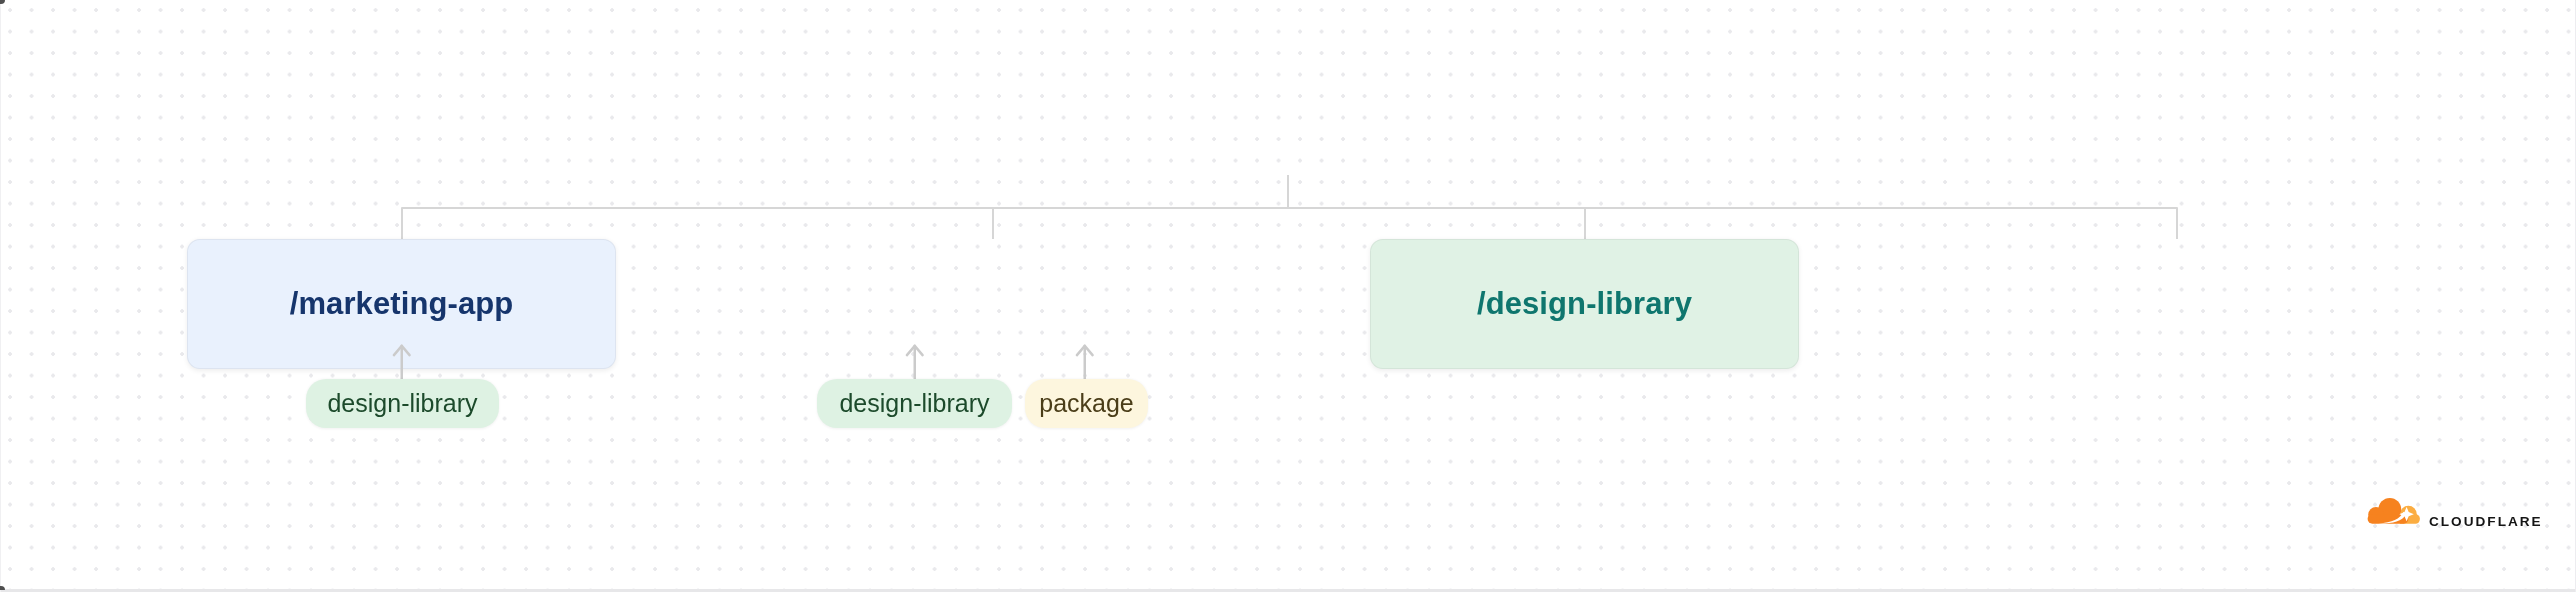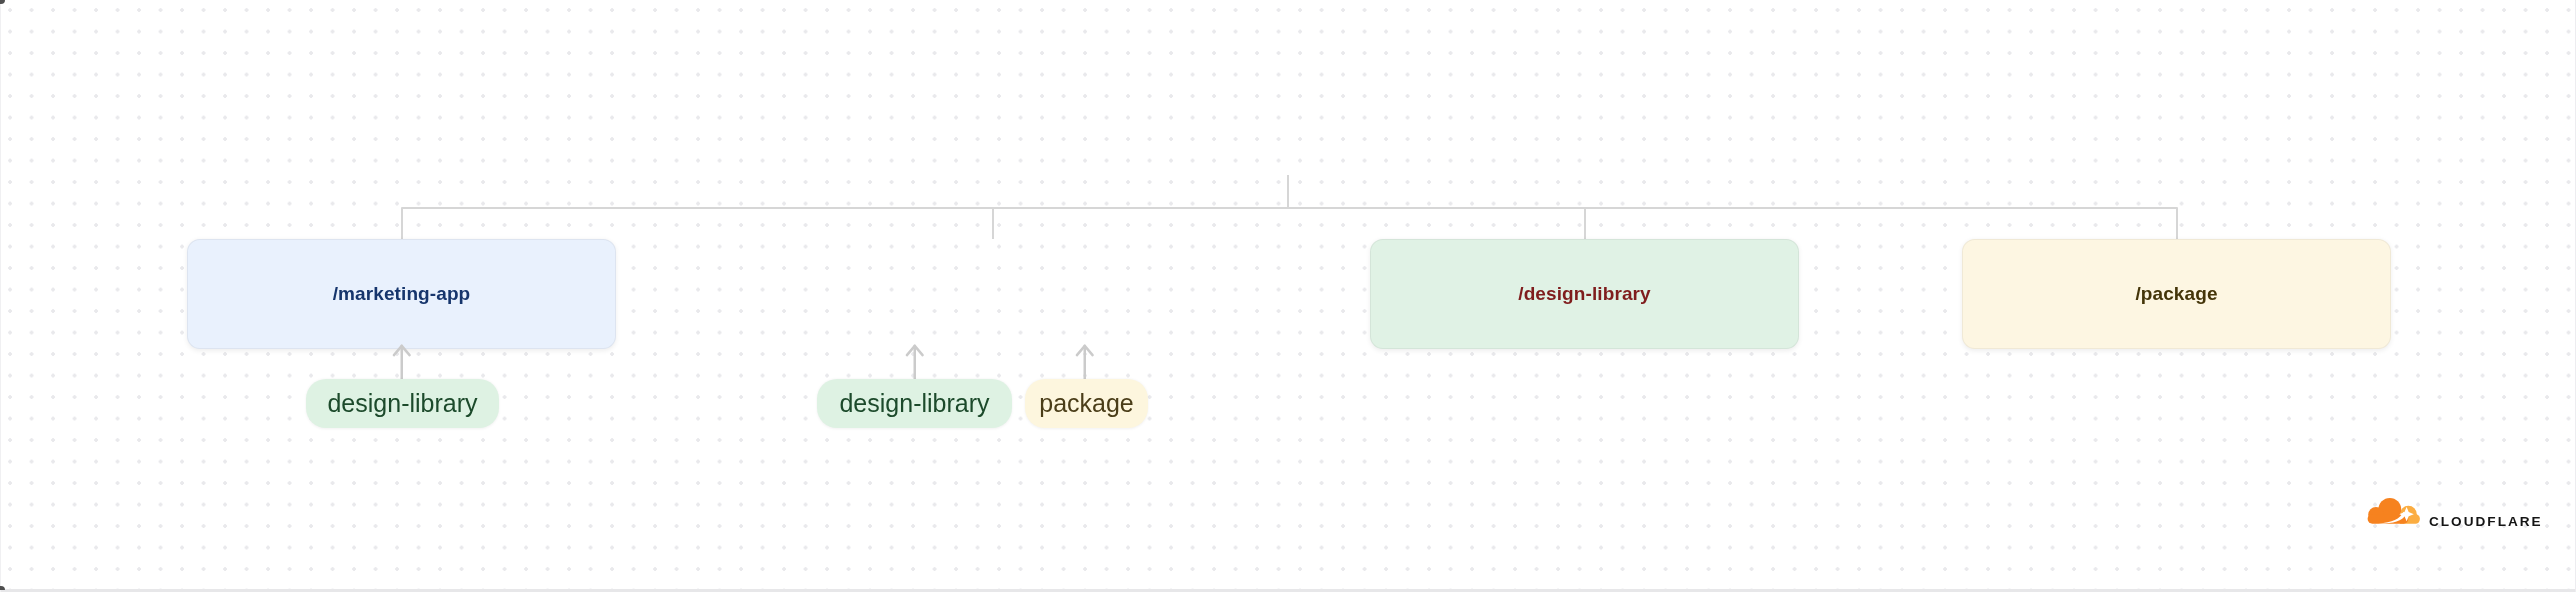--- a/index.html
+++ b/index.html
@@ -25,31 +25,31 @@
 
   
   .cline{position:absolute;background:#d6d6d6;}
   .stem{left:1287px;top:175px;width:2.1px;height:33px;}
   .hline{left:401px;top:207px;width:1777px;height:2.1px;border-radius:1.4px;}
   .drop{top:208px;width:2.1px;height:31px;}
   .drop.d0{left:401px;} .drop.d1{left:992px;} .drop.d2{left:1584px;} .drop.d3{left:2176px;}
 
   
   .node{
-    position:absolute;height:110px;width:429px;border-radius:13px;
+    position:absolute;height:130px;width:429px;border-radius:13px;
     display:flex;align-items:center;justify-content:center;
-    font-weight:bold;font-size:19px;letter-spacing:0.1px;
+    font-weight:bold;font-size:31px;letter-spacing:0.1px;
     border:0.7px solid rgba(0,0,0,0.05);
     box-shadow:0 1.4px 5.7px rgba(0,0,0,0.07);
     box-sizing:border-box;
   }
   .node-root{left:1074px;top:67px;width:429px;height:108px;background:#f0f0f0;color:#383838;border-color:#e2e2e2;font-size:26.5px;}
   .node-marketing{left:187px;top:239px;background:#e9f1fd;color:#16356c;}
   .node-ecommerce{left:778px;top:239px;background:#f8edf8;color:#470c28;}
-  .node-designlib{left:1370px;top:239px;background:#e0f2e5;color:#7f1d1d;}
+  .node-designlib{left:1370px;top:239px;background:#e0f2e5;color:#0f766e;}
   .node-package{left:1962px;top:239px;background:#fdf6e2;color:#443509;}
 
   
   .tag{
     position:absolute;top:379px;height:49px;border-radius:20px;
     display:flex;align-items:center;justify-content:center;
     font-size:25px;font-weight:normal;
     box-shadow:0 0.7px 2.9px rgba(0,0,0,0.06);
     box-sizing:border-box;
   }
@@ -82,23 +82,20 @@
   <div class="cline drop d1"></div>
   <div class="cline drop d2"></div>
   <div class="cline drop d3"></div>
 
 
   <div class="node node-marketing">
     <span>/marketing-app</span>
   </div>
   <div class="node node-designlib">
     <span>/design-library</span>
-  </div>
-  <div class="node node-package">
-    <span>/package</span>
   </div>
 
   <div class="arrow a0">
     <svg width="21.5" height="37" viewBox="0 0 30 52">
       <path d="M4 17 L15 4 L26 17" fill="none" stroke="#cbcbcb" stroke-width="3.5" stroke-linecap="round" stroke-linejoin="round"></path>
       <path d="M15 4 L15 52" fill="none" stroke="#cbcbcb" stroke-width="3.5" stroke-linecap="round"></path>
     </svg>
   </div>
   <div class="arrow a1">
     <svg width="21.5" height="37" viewBox="0 0 30 52">

